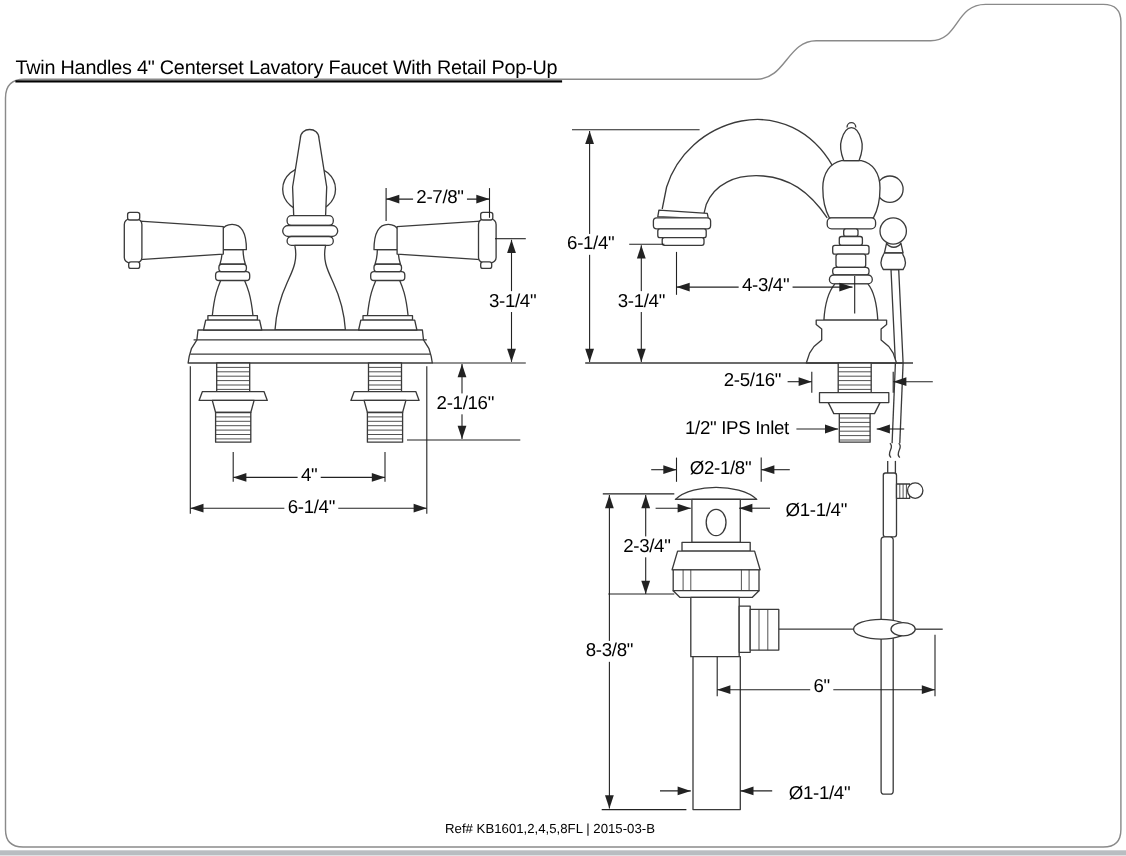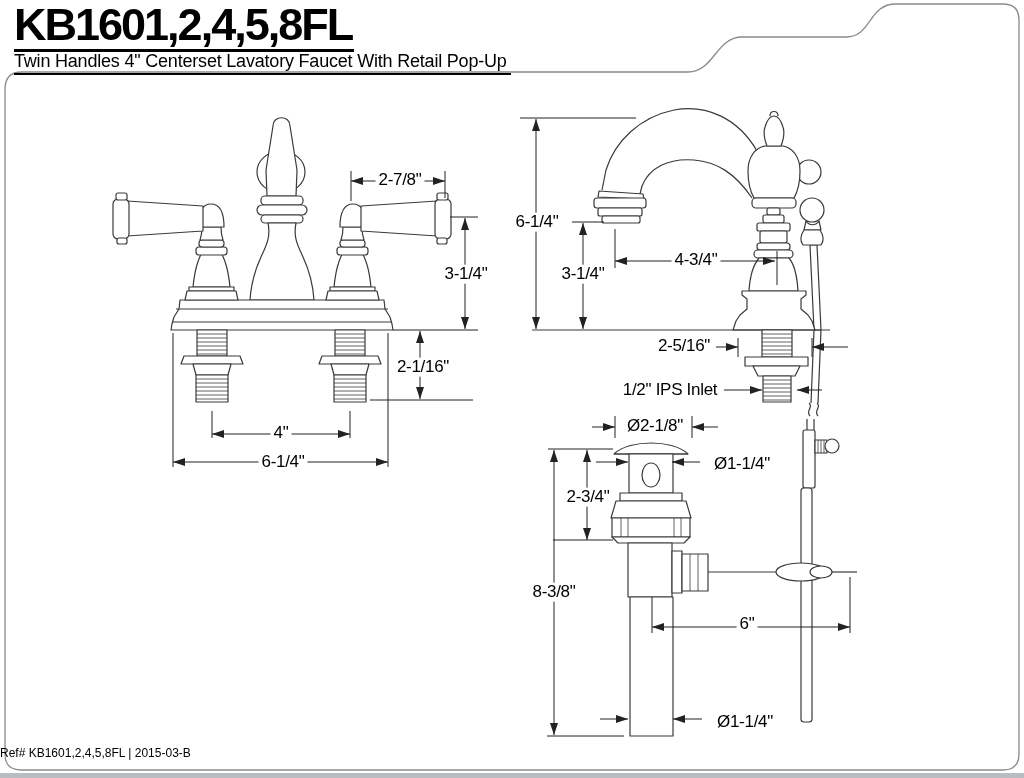--- a/index.html
+++ b/index.html
@@ -5,21 +5,21 @@
   html,body{margin:0;padding:0;background:#fff;}
   .page{position:relative;width:1024px;height:778px;background:#fff;overflow:hidden;
         font-family:"Liberation Sans",sans-serif;color:#000;}
   svg.art{position:absolute;left:0;top:0;}
   .title{position:absolute;left:14px;top:2px;font-weight:bold;font-size:45px;line-height:1;
          letter-spacing:-2px;border-bottom:3px solid #000;padding:0 2px 2px 0;white-space:nowrap;}
   .subtitle{position:absolute;left:14px;top:52px;font-size:18px;line-height:1;
             letter-spacing:-0.2px;border-bottom:2px solid #000;padding:0 4px 3px 0;white-space:nowrap;}
   .dim{position:absolute;transform:translate(-50%,-50%);background:#fff;padding:0 3px;
        font-size:17px;line-height:1.1;letter-spacing:-0.3px;white-space:nowrap;}
-  .footer{position:absolute;left:0;top:746px;width:1000px;text-align:left;
+  .footer{position:absolute;left:0;top:746px;width:1000px;text-align:center;
           font-size:12px;letter-spacing:0;}
   .bottom-strip{position:absolute;left:0;top:773px;width:1024px;height:5px;background:#b9bdc1;}
 </style>
 </head>
 <body>
 
 <div class="page">
 
   <svg class="art" width="1024" height="778" viewBox="0 0 1024 778">
 
@@ -250,21 +250,20 @@
         <path d="M587,540 l-4,-12 h8 z"></path>
       <path d="M554,450 l-4,12 h8 z"></path>
         <path d="M554,735 l-4,-12 h8 z"></path>
       <path d="M652,627 l12,-4 v8 z"></path>
         <path d="M850,627 l-12,-4 v8 z"></path>
       <path d="M628,719 l-12,-4 v8 z"></path>
         <path d="M673,719 l12,-4 v8 z"></path>
     </g>
   </svg>
 
-  <div class="title">KB1601,2,4,5,8FL</div>
   <div class="subtitle">Twin Handles 4" Centerset Lavatory Faucet With Retail Pop-Up</div>
 
   <span class="dim" style="left:400px;top:180px">2-7/8"</span>
   <span class="dim" style="left:466px;top:274px">3-1/4"</span>
   <span class="dim" style="left:423px;top:367px">2-1/16"</span>
   <span class="dim" style="left:281px;top:433px">4"</span>
   <span class="dim" style="left:283px;top:462px">6-1/4"</span>
 
   <span class="dim" style="left:537px;top:222px">6-1/4"</span>
   <span class="dim" style="left:583px;top:274px">3-1/4"</span>

